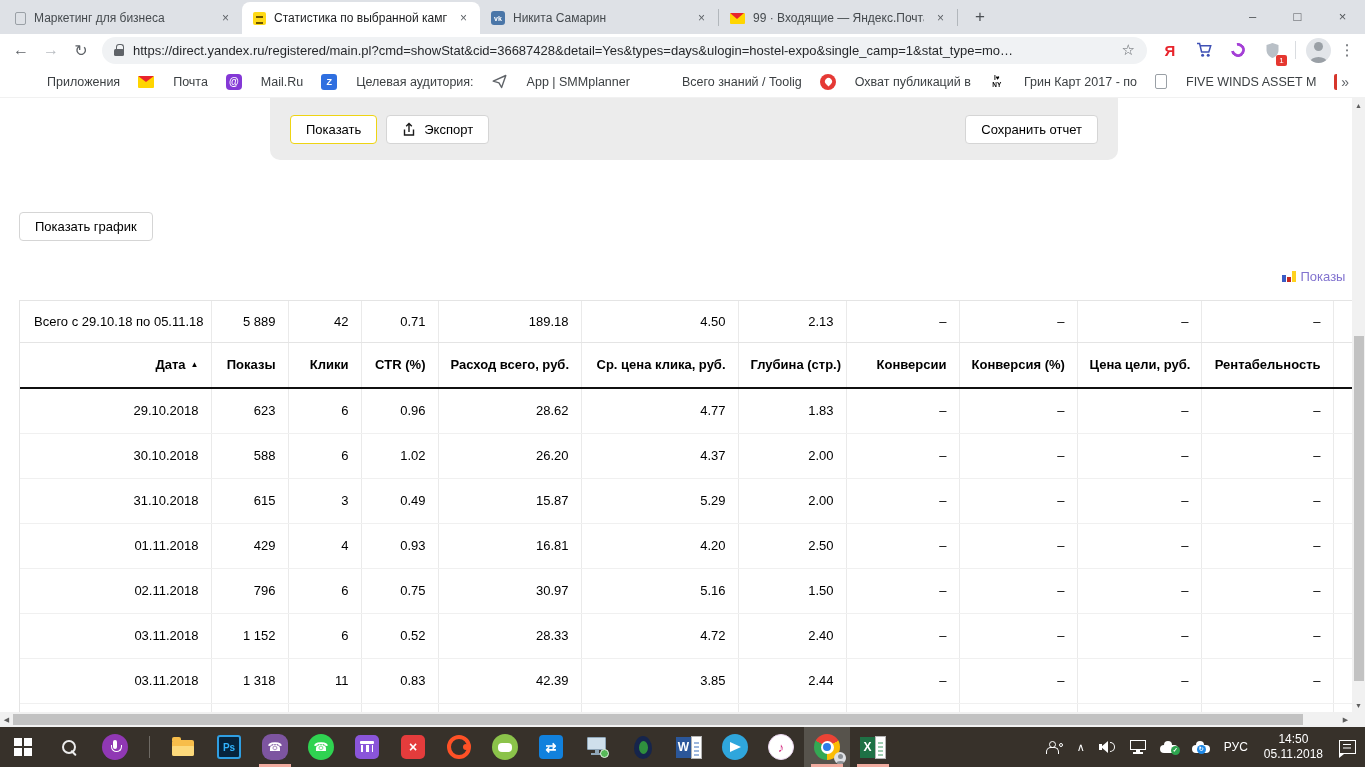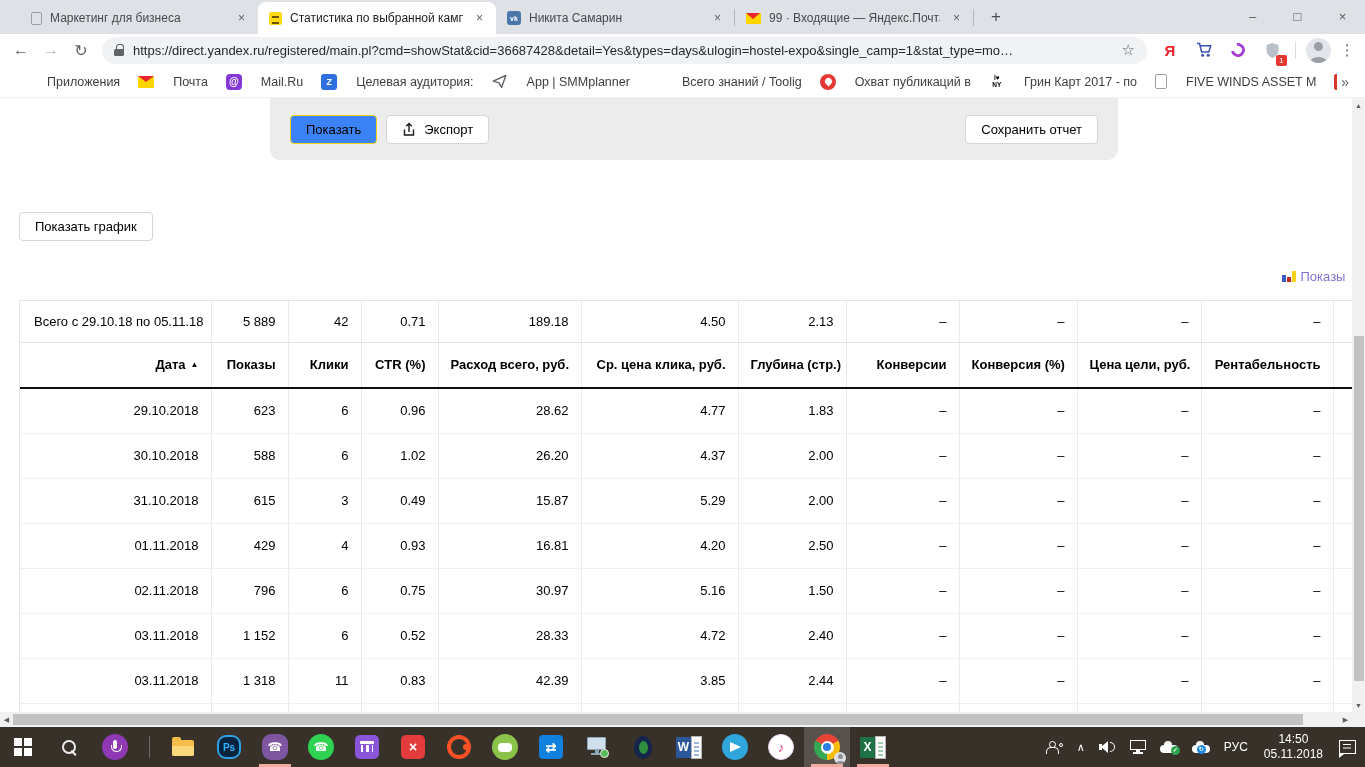--- a/index.html
+++ b/index.html
@@ -1,21 +1,21 @@
 <!DOCTYPE html>
 <html><head>
 <meta charset="utf-8">
 <style>
 *{margin:0;padding:0;box-sizing:border-box}
 body{font-family:"Liberation Sans",sans-serif;background:#fff}
 i,b{font-style:normal;font-weight:normal;display:block}
 .screen{position:relative;width:1365px;height:767px;overflow:hidden;background:#fff}
 
 
-.tabstrip{position:absolute;left:0;top:0;width:100%;height:34px;background:#dee1e6;display:flex;align-items:flex-end;padding-left:20px}
+.tabstrip{position:absolute;left:0;top:0;width:100%;height:34px;background:#dee1e6;display:flex;align-items:flex-end;padding-left:4px}
 .tab{height:32px;width:238px;display:flex;align-items:center;gap:8px;padding:0 8px 0 11px;font-size:12px;color:#454a4e;flex:none}
 .tab.active{background:#fff;border-radius:8px 8px 0 0;color:#1c1d1f}
 .tab .ttl{flex:1;overflow:hidden;white-space:nowrap}
 .tclose{width:17px;height:17px;display:grid;place-items:center;font-size:12px;color:#5f6368;flex:none}
 .tdiv{width:1px;height:17px;background:#9aa0a6;opacity:.65;margin-bottom:8px;flex:none}
 .newtab{width:28px;height:28px;margin:0 0 3px 8px;display:grid;place-items:center;font-size:17px;color:#4b4f54;flex:none}
 .winctl{position:absolute;right:0;top:0;height:33px;display:flex}
 .wc{width:45px;height:33px;display:grid;place-items:center;font-size:13px;color:#54575b}
 
 .fav{flex:none;display:grid;place-items:center}
@@ -64,21 +64,21 @@
 .reach{width:16px;height:16px;border-radius:50%;background:#e53935;position:relative}
 .reach::before{content:"";position:absolute;left:5px;top:4px;width:7px;height:7px;background:#fff;border-radius:50% 50% 50% 0;transform:rotate(-45deg)}
 .ilny{display:flex;flex-direction:column;align-items:center;justify-content:center;font-size:6.5px;line-height:6.5px;font-weight:bold;color:#000}
 .docbm{width:12px;height:15px;border:1.5px solid #9aa0a6;border-radius:2px}
 .invoice{width:16px;height:16px;border-radius:2px;background:#d6362c;color:#fff;font-weight:bold;font-size:10px;display:grid;place-items:center}
 .bkmore{position:absolute;right:12px;top:66px;height:31px;display:grid;place-items:center;font-size:14px;color:#5f6368;background:#fff;padding:0 4px}
 
 
 .panel{position:absolute;left:270px;top:98px;width:848px;height:62px;background:#ececec;border-radius:0 0 10px 10px;display:flex;align-items:center;padding:0 20px;gap:9px}
 .btn{height:29px;display:inline-flex;align-items:center;gap:8px;padding:0 15px;background:#fff;border:1px solid #d5d5d5;border-radius:4px;font-size:13px;color:#000;white-space:nowrap}
-.btn.yellow{background:#3b82f6;border-color:#eed413}
+.btn.yellow{background:#ffffff;border-color:#eed413}
 .btn.save{margin-left:auto}
 .showchart{position:absolute;left:19px;top:212px}
 .metrika{position:absolute;left:1282px;top:269px;width:70px;display:flex;align-items:center;gap:5px;font-size:13px;color:#8172cf;overflow:hidden;white-space:nowrap}
 .mbars{display:flex;align-items:flex-end;gap:1.5px;flex:none}
 .mbars i{width:3.5px}
 .mbars i:nth-child(1){height:7px;background:#3b5bc4}
 .mbars i:nth-child(2){height:5px;background:#c62a22}
 .mbars i:nth-child(3){height:11px;background:#ffd21e}
 
 
@@ -115,21 +115,21 @@
 .srch{position:relative;width:17px;height:17px}
 .srch::before{content:"";position:absolute;left:1px;top:1px;width:10px;height:10px;border:2px solid #ececec;border-radius:50%}
 .srch::after{content:"";position:absolute;right:1px;bottom:1px;width:7px;height:2.2px;background:#ececec;transform:rotate(45deg);border-radius:1px}
 .mic{width:26px;height:26px;border-radius:50%;background:#9038b4;position:relative}
 .mic::before{content:"";position:absolute;left:11px;top:6px;width:4px;height:9px;background:#fff;border-radius:2px}
 .mic::after{content:"";position:absolute;left:8.5px;top:11px;width:9px;height:6px;border:1.5px solid #fff;border-top:none;border-radius:0 0 7px 7px}
 .folder{position:relative;width:22px;height:17px}
 .folder .back{position:absolute;left:0;top:1px;width:22px;height:16px;background:#f7bd4a;border-radius:2px}
 .folder .back::before{content:"";position:absolute;left:0;top:-3px;width:9px;height:4px;background:#f7bd4a;border-radius:2px 2px 0 0}
 .folder .front{position:absolute;left:0;bottom:0;width:22px;height:10px;background:#fcd97b;border-radius:1px 1px 2px 2px}
-.ps{width:24px;height:24px;background:#06243d;border:2px solid #2f9fe3;border-radius:9px;color:#31b4ff;font-weight:bold;font-size:10px;display:grid;place-items:center}
+.ps{width:24px;height:24px;background:#06243d;border:2px solid #2f9fe3;border-radius:3px;color:#31b4ff;font-weight:bold;font-size:10px;display:grid;place-items:center}
 .viber{width:26px;height:26px;border-radius:9px;background:#7d55a0;color:#fff;font-size:12px;display:grid;place-items:center}
 .wapp{width:26px;height:26px;border-radius:50%;background:#2fd351;color:#fff;font-size:12px;display:grid;place-items:center}
 .smm{width:24px;height:24px;border-radius:5px;background:#8a55d9;position:relative}
 .smm::before{content:"";position:absolute;left:5px;top:6px;width:14px;height:2.5px;background:#fff;border-radius:1px}
 .smm::after{content:"";position:absolute;left:6px;top:10px;width:12px;height:7px;background:repeating-linear-gradient(90deg,#fff 0 2.5px,transparent 2.5px 5.5px)}
 .xapp{width:24px;height:24px;border-radius:5px;background:#e43c3c;color:#fff;font-weight:bold;font-size:14px;display:grid;place-items:center}
 .orange{width:24px;height:24px;border-radius:50%;border:4px solid #ff5126;position:relative}
 .orange::after{content:"";position:absolute;right:-2px;top:5px;width:6px;height:6px;border-radius:50%;background:#ff5126}
 .greenapp{width:26px;height:26px;border-radius:50%;background:#8bc34a;display:grid;place-items:center}
 .greenapp i{width:14px;height:9px;background:#fff;border-radius:4px}

